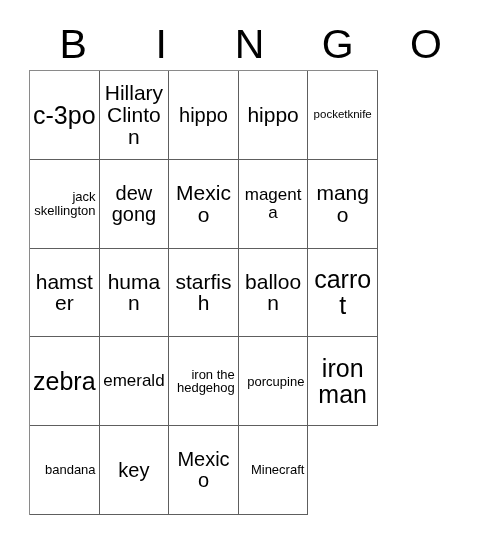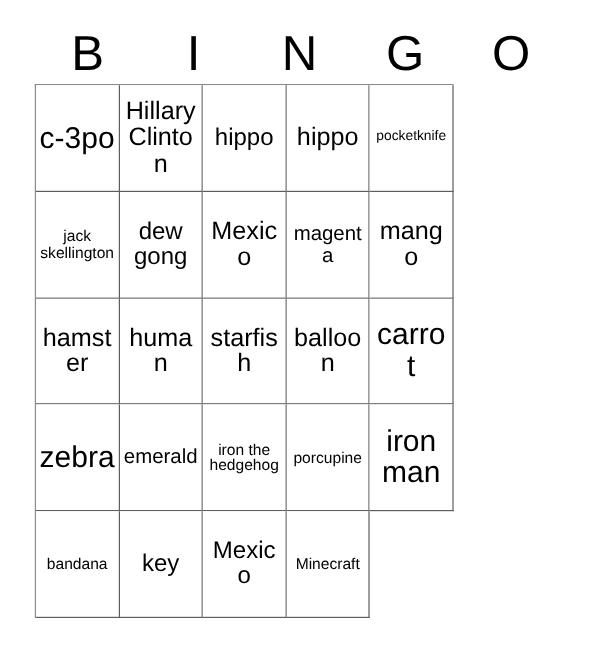--- a/index.html
+++ b/index.html
@@ -70,21 +70,21 @@
     line-height: 1.04;
     color: #000000;
     word-wrap: break-word;
     overflow-wrap: break-word;
   }
   
   .fs-xl { font-size: 20px; }
   .fs-lg { font-size: 25px; }
   .fs-md { font-size: 21px; }
   .fs-sm { font-size: 17px; }
-  .fs-xs { font-size: 13px; }
+  .fs-xs { font-size: 13px; text-align: right; }
   .fs-xxs { font-size: 11.5px; }
 </style>
 </head>
 <body>
 
 <div id="card">
 
   <div id="header-row">
     <div class="header-letter">B</div>
     <div class="header-letter">I</div>

